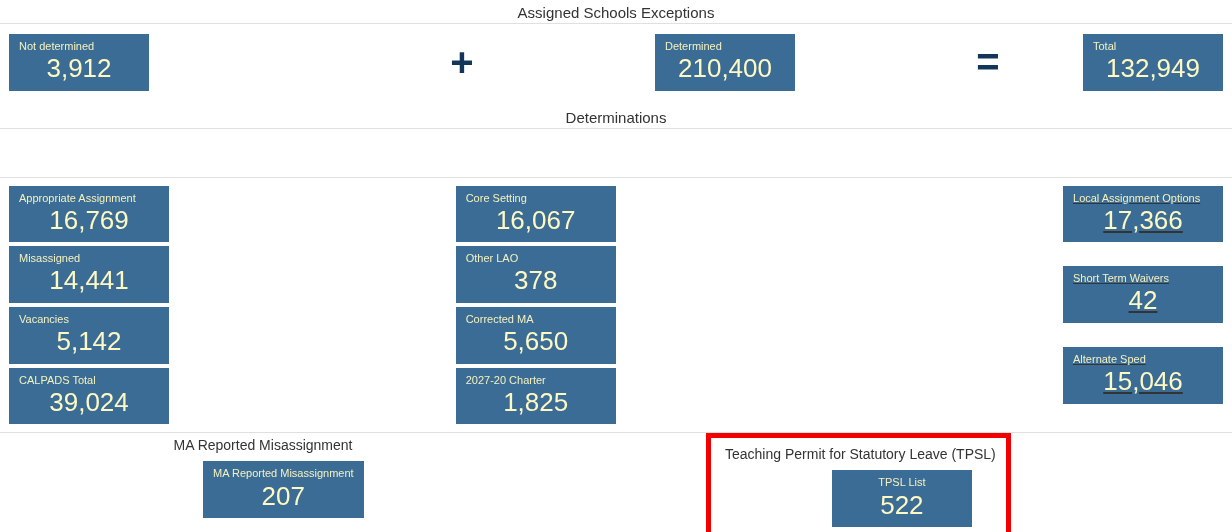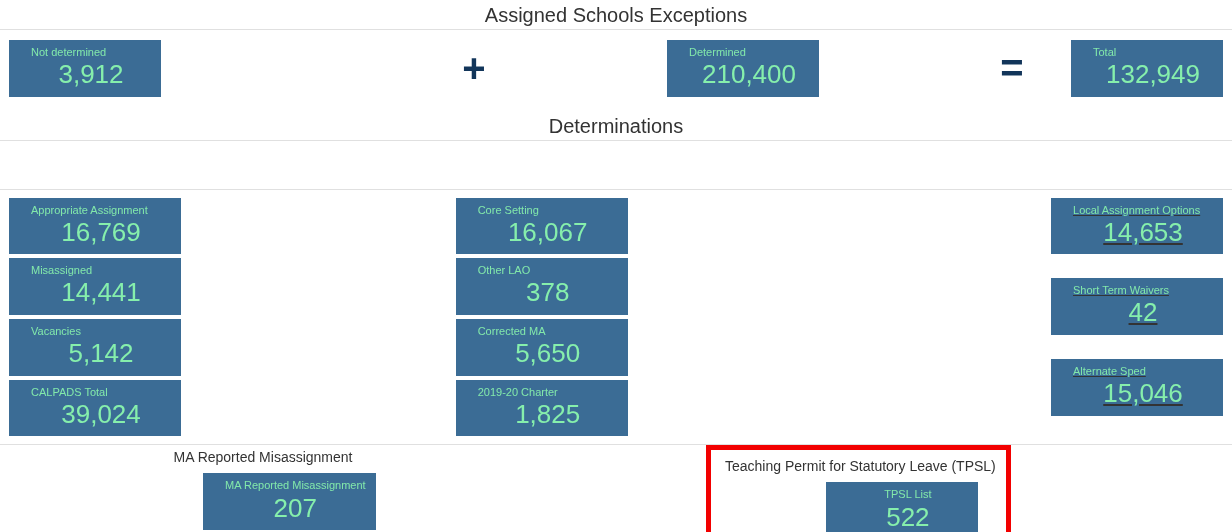--- a/index.html
+++ b/index.html
@@ -7,41 +7,41 @@
     padding: 0;
     width: 1232px;
     height: 532px;
     font-family: "Segoe UI", Arial, sans-serif;
     background: #fff;
     color: #333;
     font-size: 14px;
   }
   .section-title {
     text-align: center;
-    font-size: 20px;
+    font-size: 15px;
     color: #333;
     padding: 4px 0 2px 0;
     border-bottom: 1px solid #e0e0e0;
   }
   .row {
     display: flex;
     align-items: center;
   }
   .op {
     font-size: 40px;
     font-weight: 700;
     color: #12355a;
     text-align: center;
     flex: 0 0 60px;
     line-height: 1;
   }
   .card {
     background: #3b6c95;
-    color: #86efac;
-    padding: 6px 10px 8px 22px;
+    color: #fef9c3;
+    padding: 6px 10px 8px 10px;
     margin: 4px 3px;
     display: inline-block;
     min-width: 120px;
   }
   .card.wide { min-width: 140px; }
   .card .label {
     font-size: 11px;
     line-height: 1.1;
     opacity: 0.95;
     margin-bottom: 2px;
@@ -140,30 +140,30 @@
     </div>
     <div class="card wide">
       <div class="label">Other LAO</div>
       <div class="value">378</div>
     </div>
     <div class="card wide">
       <div class="label">Corrected MA</div>
       <div class="value">5,650</div>
     </div>
     <div class="card wide">
-      <div class="label">2019-20 Charter</div>
+      <div class="label">2027-20 Charter</div>
       <div class="value">1,825</div>
     </div>
   </div>
 
   <div class="vstack" style="text-align:right;">
     <div style="display:inline-block; text-align:left;text-decoration:underline;">
       <div class="card wide">
         <div class="label">Local Assignment Options</div>
-        <div class="value">14,653</div>
+        <div class="value">17,366</div>
       </div><br>
       <div class="card wide">
         <div class="label">Short Term Waivers</div>
         <div class="value">42</div>
       </div><br>
       <div class="card wide">
         <div class="label">Alternate Sped</div>
         <div class="value">15,046</div>
       </div>
     </div>

